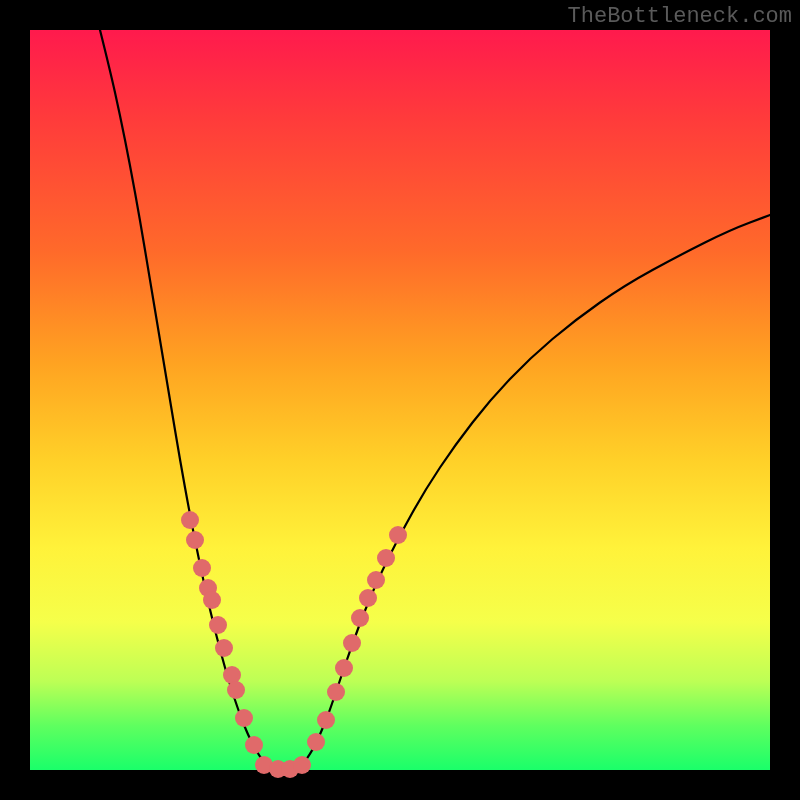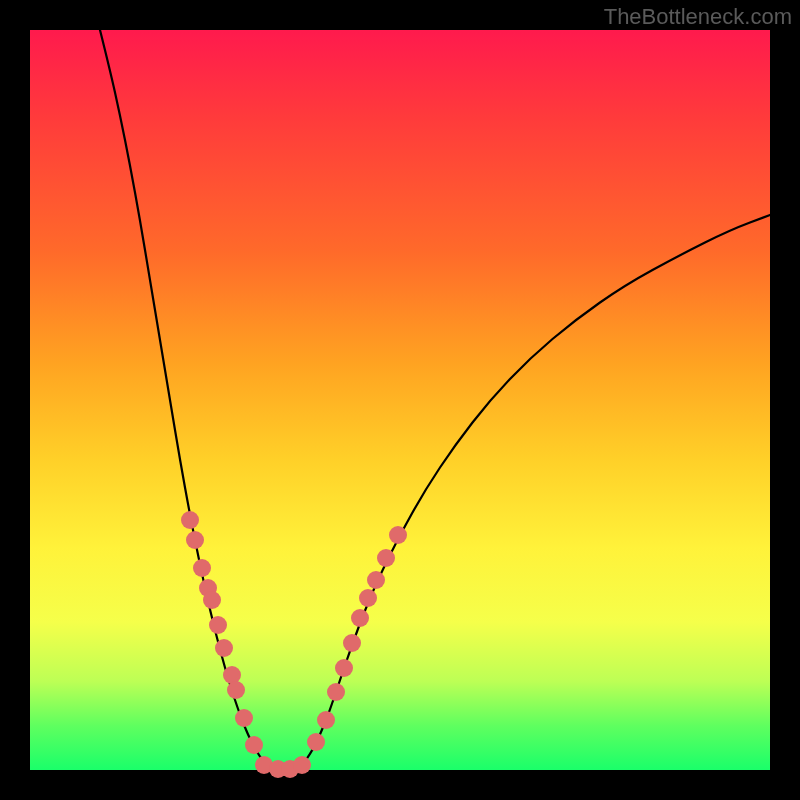--- a/index.html
+++ b/index.html
@@ -45,21 +45,21 @@
     width: 740px;
     height: 740px;
     overflow: visible;
   }
   .watermark {
     position: absolute;
     top: 4px;
     right: 8px;
     color: #5a5a5a;
     font-size: 22px;
-    font-family: Liberation Sans, sans-serif;
+    font-family: Liberation Mono, monospace;
     user-select: none;
   }
 </style>
 </head>
 <body>
 
 <div class="stage">
 
   <div class="watermark">TheBottleneck.com</div>
 

